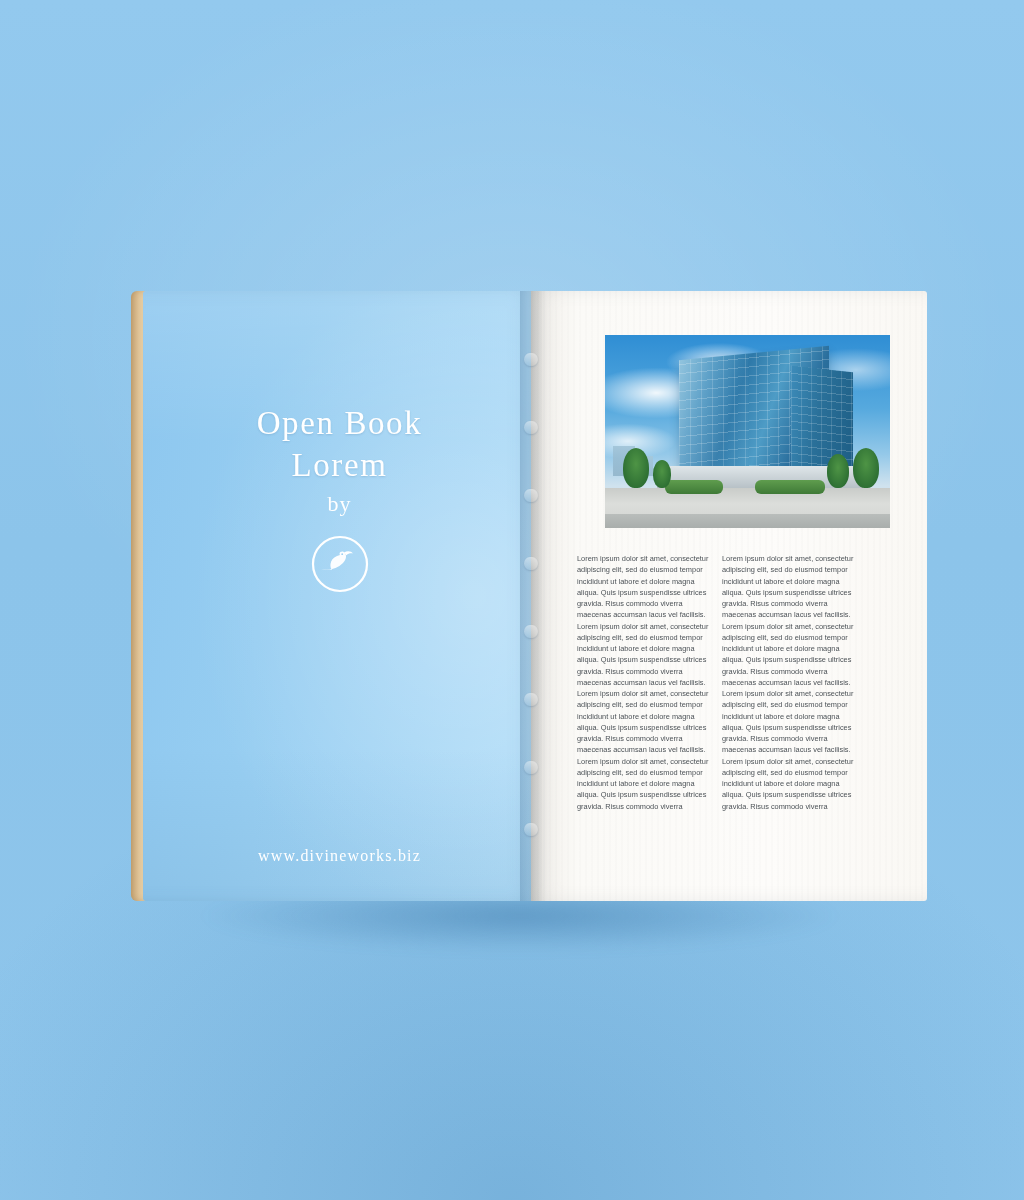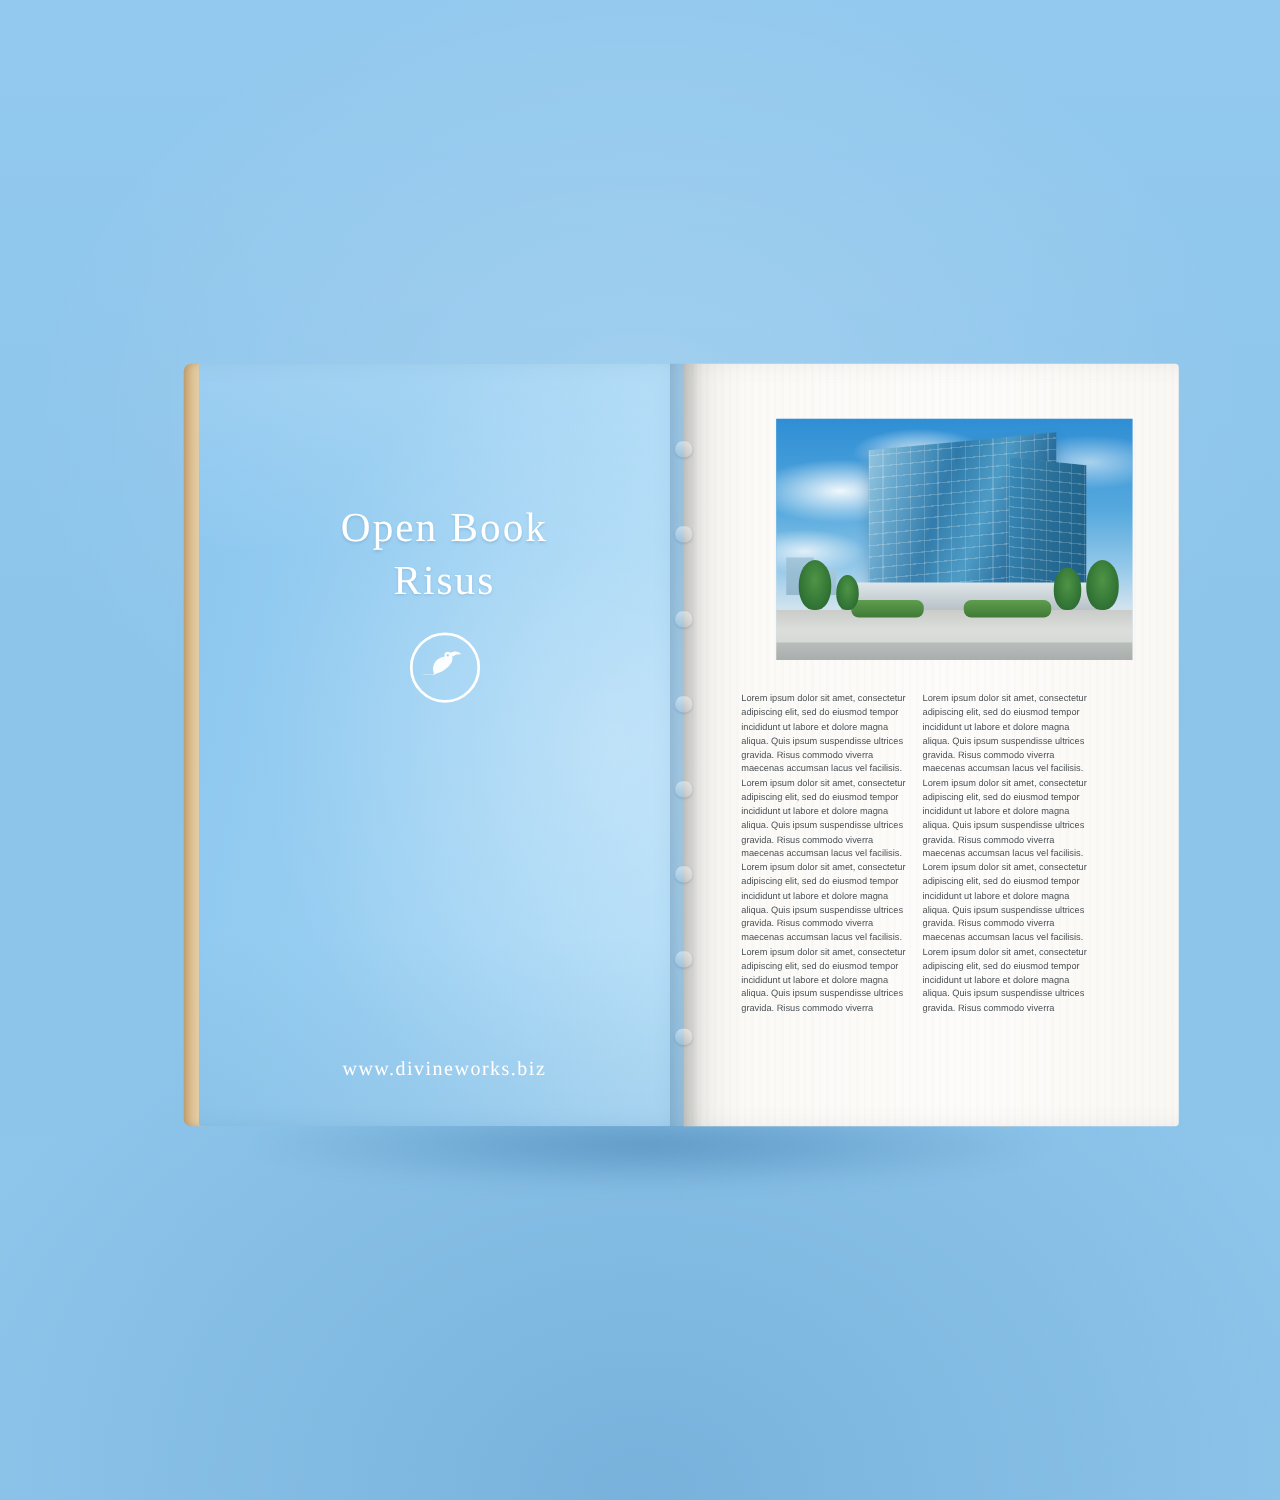--- a/index.html
+++ b/index.html
@@ -35,21 +35,20 @@
     pointer-events: none;
   }
 
   
   .book {
     position: absolute;
     left: 131px;
     top: 291px;
     width: 668px;
     height: 610px;
-    margin-left: 16px;
   }
 
   
   .edge {
     position: absolute;
     top: 0;
     height: 100%;
     width: 18px;
     background: linear-gradient(90deg, #e3c79a 0%, #dcbd8b 30%, #cfae7c 60%, #c6a372 100%);
   }
@@ -313,21 +312,22 @@
   <div class="book">
 
     <div class="edge left"></div>
     <div class="edge right"></div>
 
     <div class="page page-left">
       <div class="sheen"></div>
 
       <div class="cover-inner">
         <div class="cover-title">Open Book</div>
-        <div class="cover-title">Risus</div>
+        <div class="cover-title">Lorem</div>
+        <div class="cover-by">by</div>
 
         <div class="logo-wrap">
           <svg width="58" height="58" viewBox="0 0 58 58">
             <circle cx="29" cy="29" r="27" fill="none" stroke="#ffffff" stroke-width="2.2"></circle>
             <path d="M10 34 C18 36 26 34 32 28 C35 25 36 21 34 18 C33 16.5 31 16 29.5 17 C28.5 17.7 28.2 19 29 20 L26 21 C22 22.5 20 25.5 19.5 29 C19.2 31.5 19.8 33.5 21 35" fill="#ffffff" opacity="0.95"></path>
             <path d="M33 17.5 C36.5 15.5 40 16 42 18.5 C39.5 18 37 18.6 35.5 20.2 Z" fill="#ffffff"></path>
             <circle cx="31.2" cy="19.2" r="0.9" fill="#9ccff2"></circle>
           </svg>
         </div>
 

